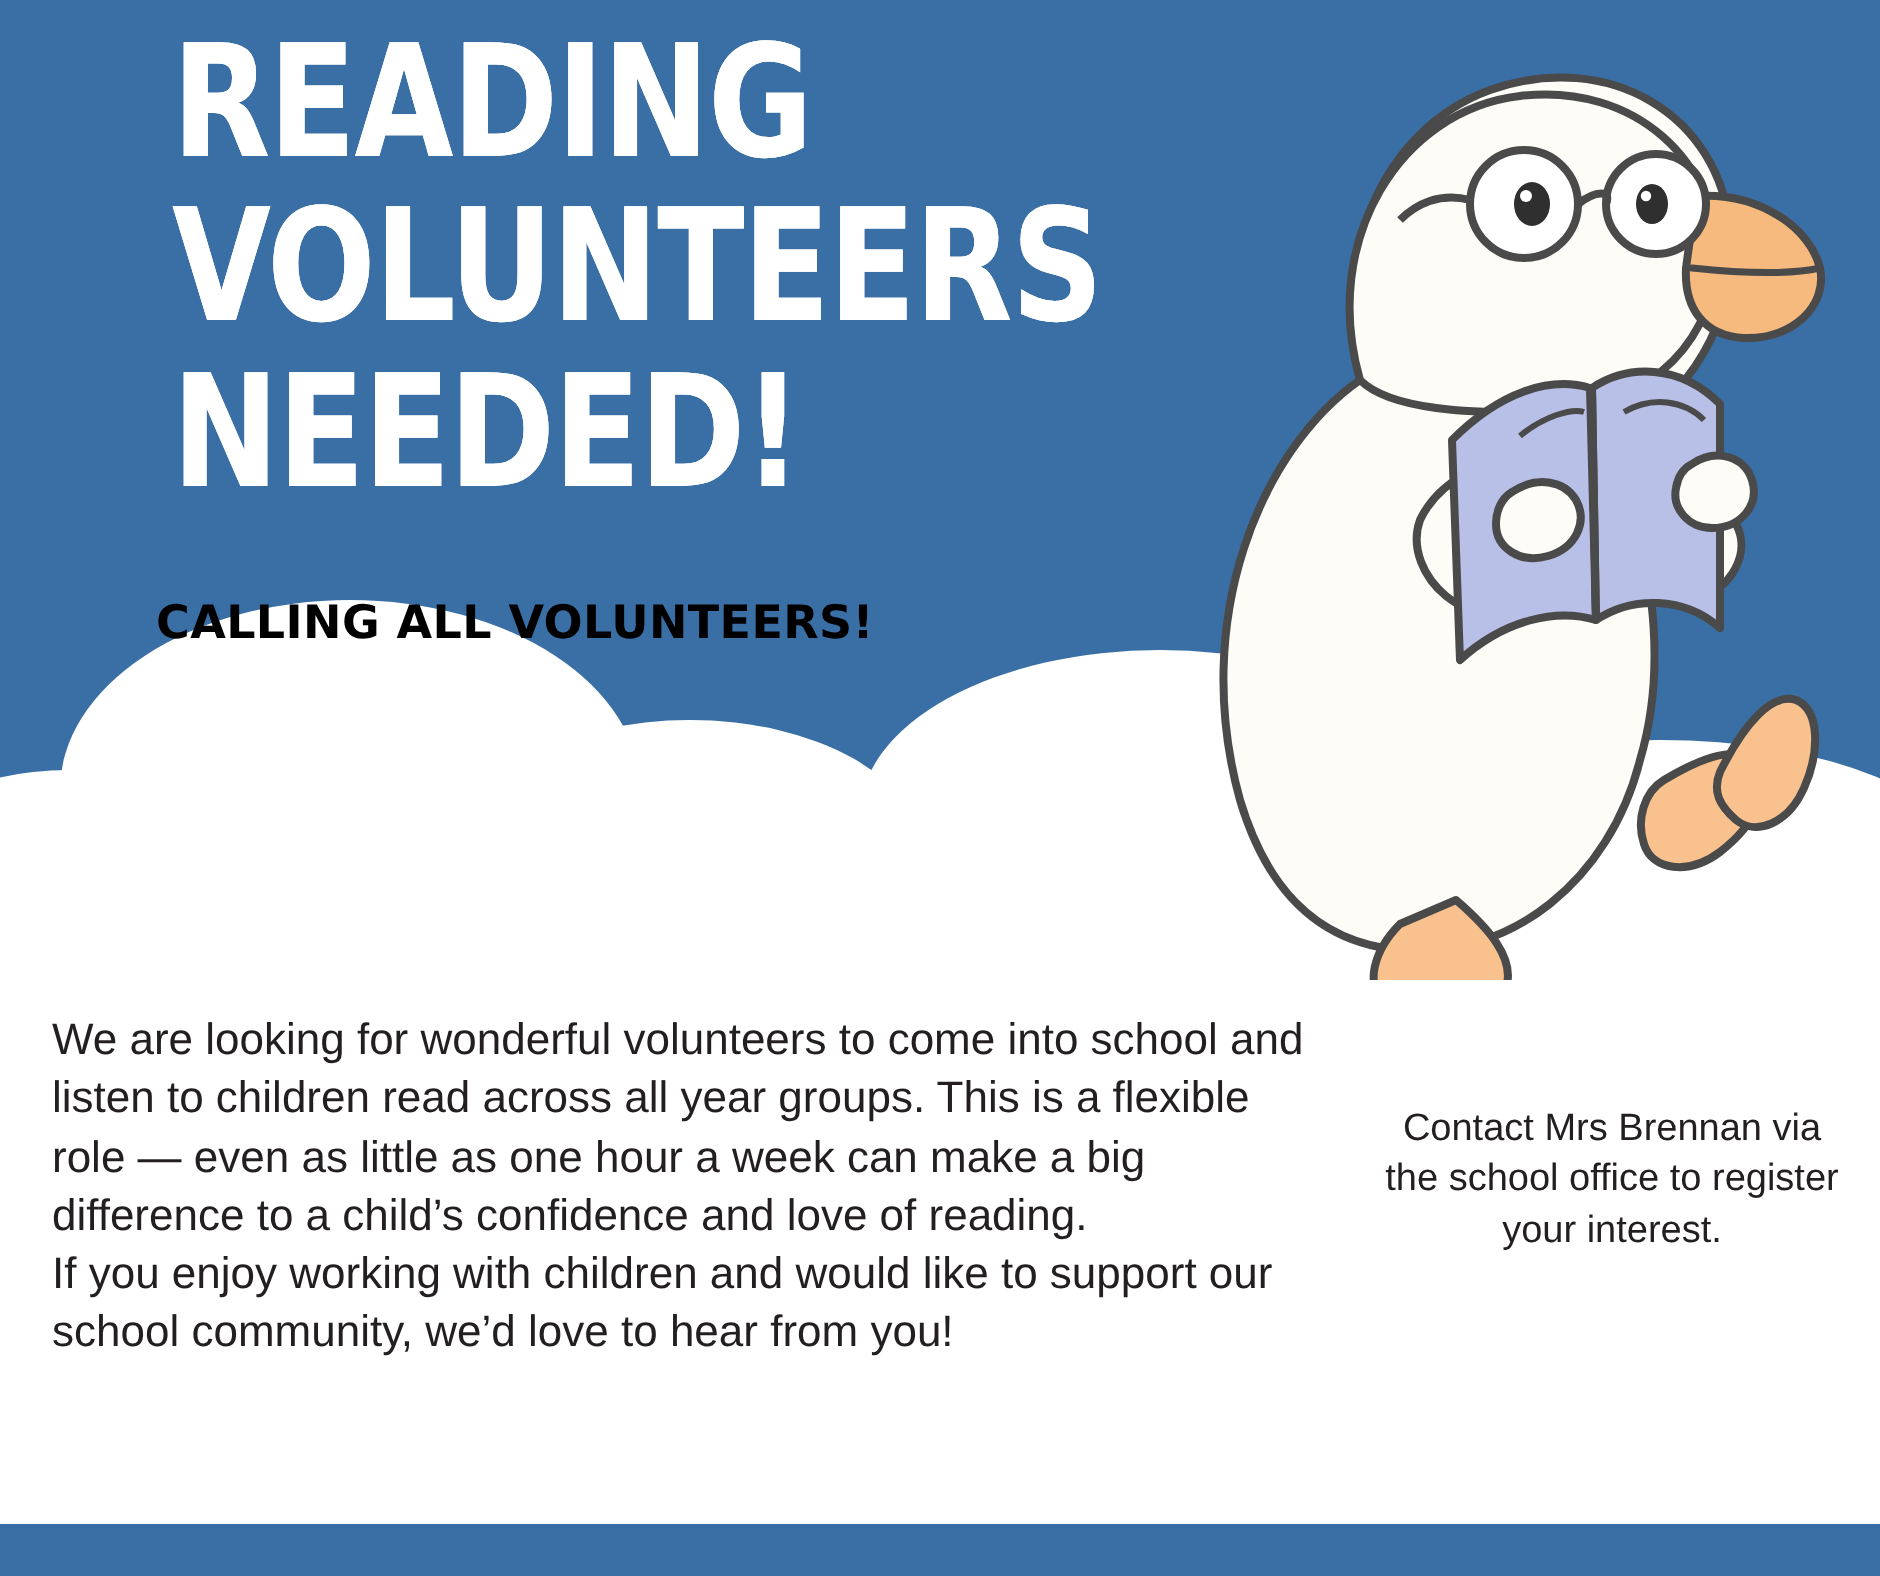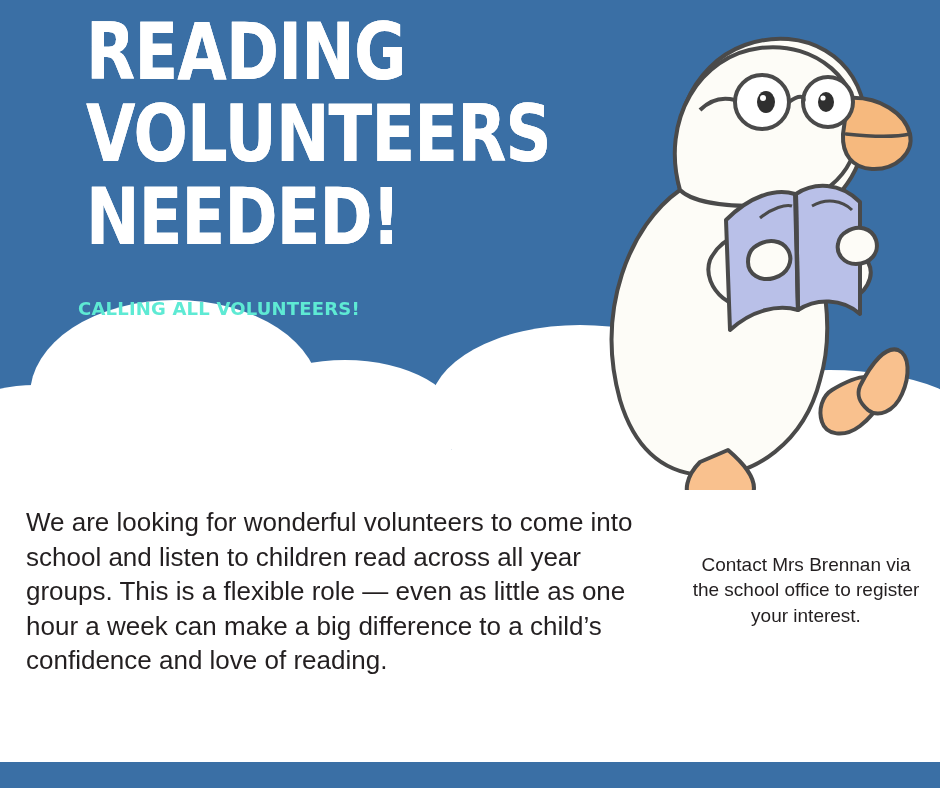--- a/index.html
+++ b/index.html
@@ -72,24 +72,24 @@
     transform: scaleX(0.82);
     transform-origin: left center;
     margin-bottom: 6px;
     text-shadow: 0 0 0 #fff;
   }
   .subhead {
     position: absolute;
     left: 78px;
     top: 296px;
     width: 520px;
-    color: #5eead4;
+    color: #000000;
     font-family: "DejaVu Sans", sans-serif;
     font-weight: bold;
-    font-size: 18px;
+    font-size: 23px;
     letter-spacing: 0.2px;
     line-height: 1.45;
     text-transform: uppercase;
   }
   .subhead span { display: block; }
 
   
   .goose {
     position: absolute;
     left: 560px;
@@ -99,21 +99,21 @@
   }
 
   
   .body-text {
     position: absolute;
     left: 26px;
     top: 505px;
     width: 640px;
     color: #231f20;
     font-family: "Liberation Sans", sans-serif;
-    font-size: 26px;
+    font-size: 22px;
     line-height: 1.33;
   }
   .body-text p { margin: 0; }
 
   .contact {
     position: absolute;
     left: 690px;
     top: 552px;
     width: 232px;
     text-align: center;
@@ -209,18 +209,19 @@
 
       <g fill="#fdfcf7" stroke="#4a4a4a" stroke-width="4" stroke-linejoin="round">
         <path d="M196 236 C208 228 222 230 228 240 C234 251 228 264 214 268 C200 272 188 264 188 252 C188 245 191 239 196 236 Z"></path>
         <path d="M286 222 C298 214 312 218 316 230 C320 243 310 254 296 254 C284 254 276 244 278 234 C279 228 282 224 286 222 Z"></path>
       </g>
     </svg>
   </div>
 
   <div class="body-text">
     <p>We are looking for wonderful volunteers to come into school and listen to children read across all year groups. This is a flexible role — even as little as one hour a week can make a big difference to a child’s confidence and love of reading.</p>
+    <p>If you enjoy working with children and would like to support our school community, we’d love to hear from you!</p>
   </div>
 
   <div class="contact">Contact Mrs Brennan via the school office to register your interest.</div>
 
   <div class="bottom-bar"></div>
 </div>
 
 </body></html>

